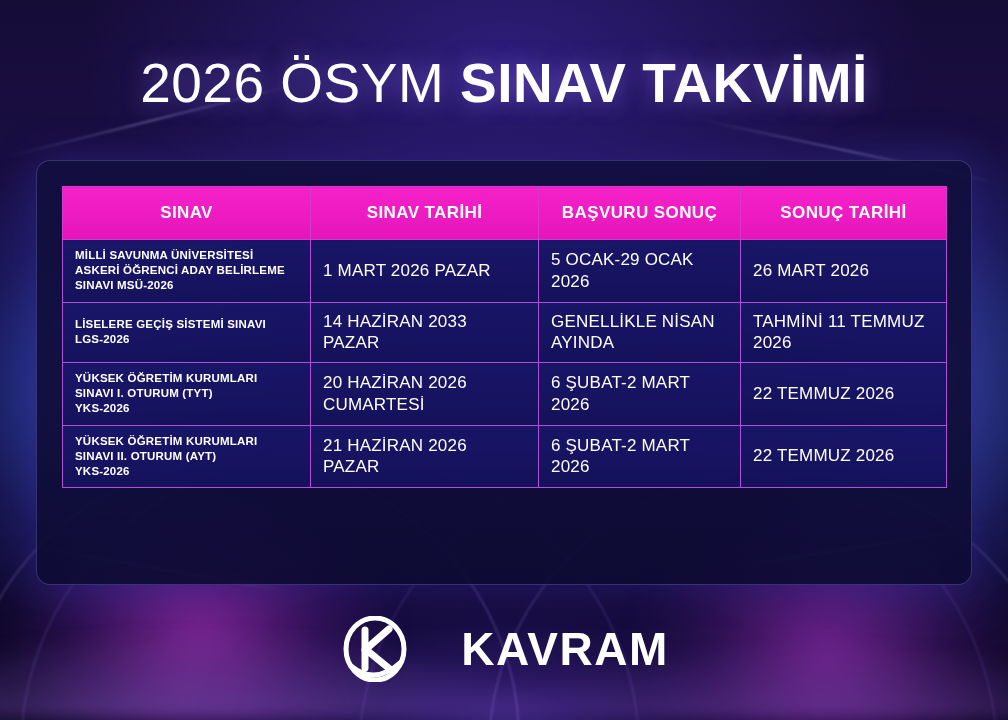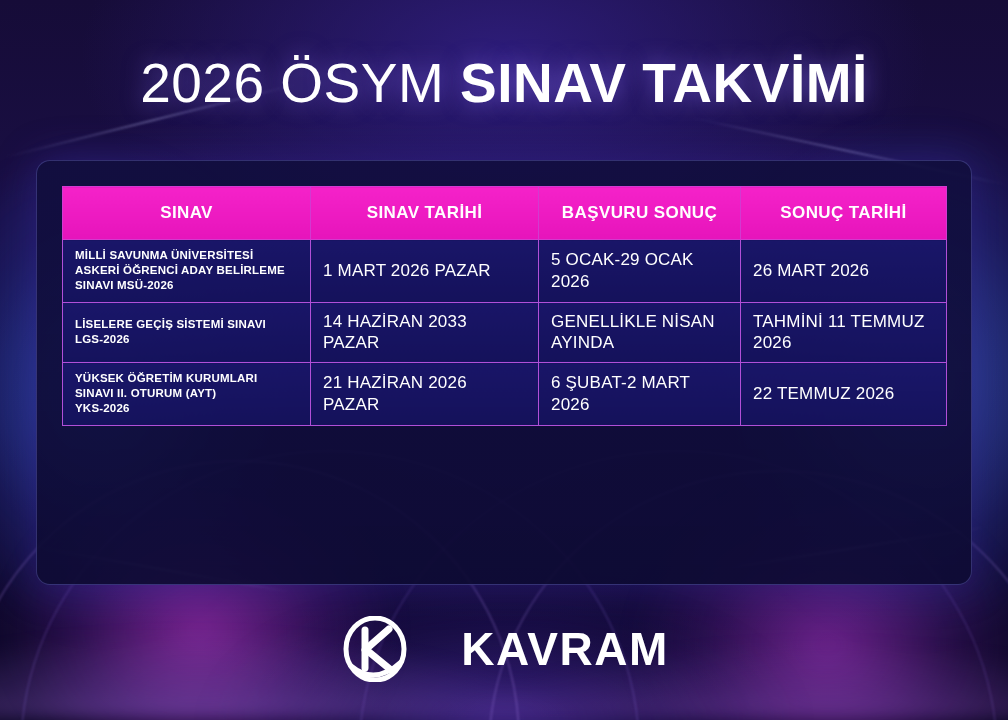--- a/index.html
+++ b/index.html
@@ -240,20 +240,37 @@
         <td>
             <div class="cell-text">GENELLİKLE NİSAN AYINDA</div>
           </td>
         <td>
             <div class="cell-text">TAHMİNİ 11 TEMMUZ 2026</div>
           </td>
       </tr>
       <tr>
         <td>
           <div class="exam-name">
+            <span>YÜKSEK ÖĞRETİM KURUMLARI SINAVI I. OTURUM (TYT)</span>
+            <span class="exam-code">YKS-2026</span>
+          </div>
+        </td>
+        <td>
+            <div class="cell-text">20 HAZİRAN 2026 CUMARTESİ</div>
+          </td>
+        <td>
+            <div class="cell-text">6 ŞUBAT-2 MART 2026</div>
+          </td>
+        <td>
+            <div class="cell-text">22 TEMMUZ 2026</div>
+          </td>
+      </tr>
+      <tr>
+        <td>
+          <div class="exam-name">
             <span>YÜKSEK ÖĞRETİM KURUMLARI SINAVI II. OTURUM (AYT)</span>
             <span class="exam-code">YKS-2026</span>
           </div>
         </td>
         <td>
             <div class="cell-text">21 HAZİRAN 2026 PAZAR</div>
           </td>
         <td>
             <div class="cell-text">6 ŞUBAT-2 MART 2026</div>
           </td>

